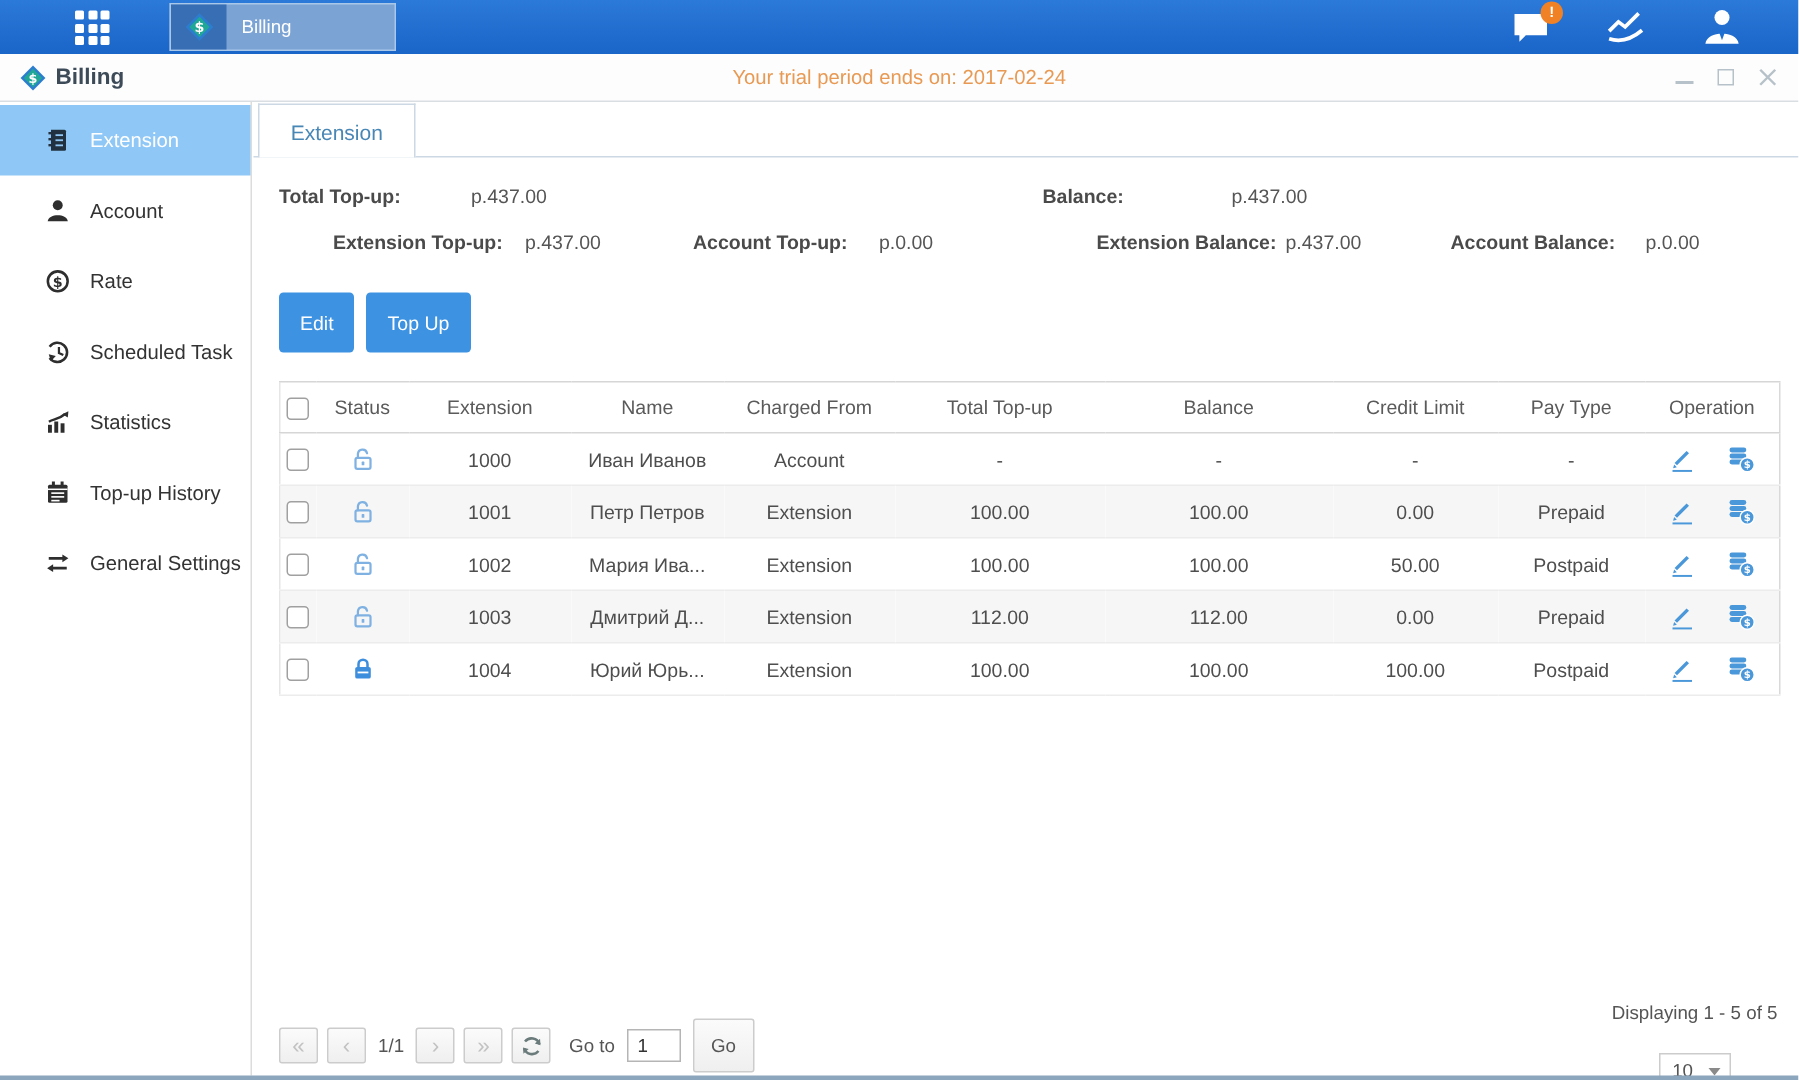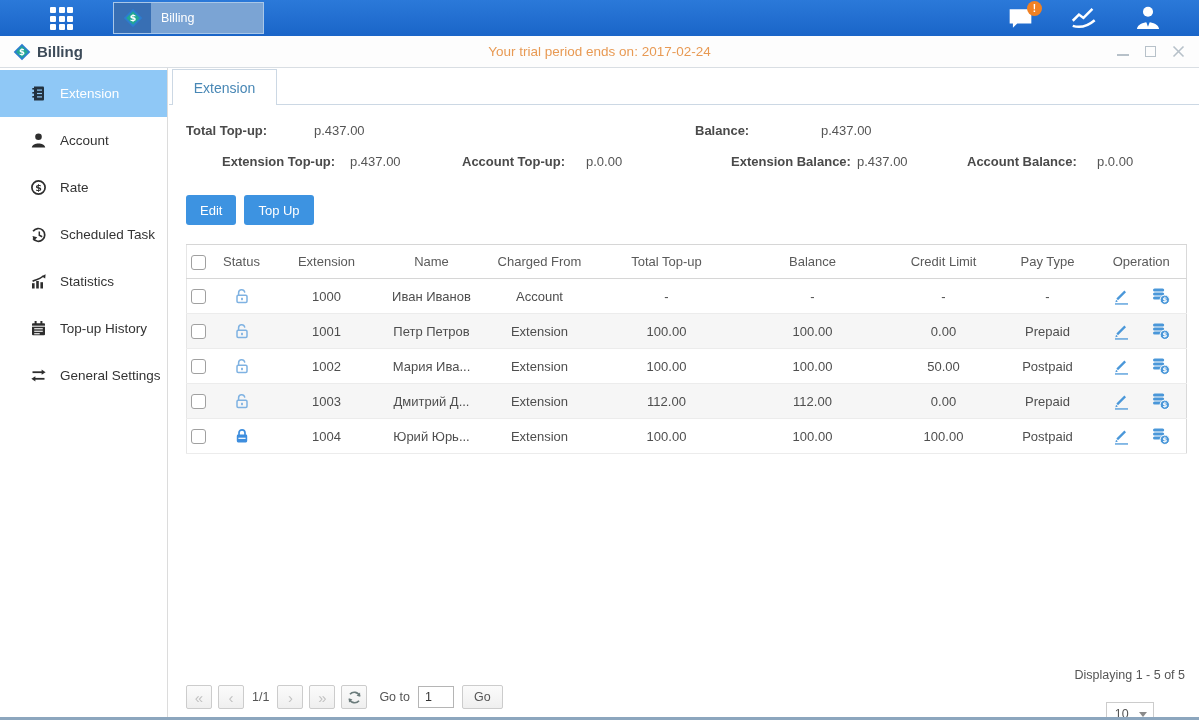--- a/index.html
+++ b/index.html
@@ -47,38 +47,38 @@
   .main{position:absolute;left:169px;top:68px;right:0;bottom:3px;background:#fff;}
   .tabstrip{position:relative;height:37px;border-bottom:1px solid #ccd8e4;}
   .tab{position:absolute;left:3px;top:1px;width:105px;height:36px;background:#fff;border:1px solid #ccd8e4;border-bottom:none;display:flex;align-items:center;justify-content:center;font-size:14px;color:var(--tab-text);z-index:2;cursor:pointer;}
 
   .summary{position:relative;height:86px;font-size:13px;}
   .summary .lab{position:absolute;font-weight:bold;color:#4a4a4a;white-space:nowrap;}
   .summary .val{position:absolute;color:#555;white-space:nowrap;}
   .r1{top:18px;} .r2{top:49px;padding-left:36px;}
 
   .btn-row{margin:4px 0 0 17px;display:flex;gap:8px;}
-  .blue-btn{height:30px;padding:0 14px;background:var(--accent-blue);color:#fff;border:none;border-radius:3px;font-size:13px;font-family:inherit;cursor:pointer;}
+  .blue-btn{height:40px;padding:0 14px;background:var(--accent-blue);color:#fff;border:none;border-radius:3px;font-size:13px;font-family:inherit;cursor:pointer;}
 
   table.grid{margin:19px 14px 0 17px;width:1000px;border-collapse:collapse;border-left:1px solid #e6e6e6;border-right:1px solid #d9d9d9;table-layout:fixed;}
   table.grid th{height:34px;font-weight:normal;font-size:13px;color:#5a5a5a;border-top:1px solid #d6d6d6;border-bottom:1px solid #d6d6d6;text-align:center;cursor:pointer;}
   table.grid td{height:35px;font-size:13px;color:#4e4e4e;text-align:center;border-bottom:1px solid #ececec;overflow:hidden;white-space:nowrap;}
   table.grid tbody tr:nth-child(even){background:#f6f6f6;}
   .checkbox{display:inline-block;width:15px;height:15px;border:1px solid #a0a0a0;border-radius:3px;background:#fff;vertical-align:middle;cursor:pointer;}
   .op-cell span{display:inline-flex;vertical-align:middle;cursor:pointer;}
   .op-cell span + span{margin-left:16px;}
   .lock{display:inline-flex;vertical-align:middle;cursor:pointer;}
 
   
   .pagination{position:absolute;left:17px;right:14px;bottom:6px;height:28px;display:flex;align-items:center;font-size:12.5px;color:#555;}
   .pg-btn{width:26px;height:24px;background:linear-gradient(#fbfbfb,#efefef);border:1px solid #ccc;border-radius:2px;display:flex;align-items:center;justify-content:center;color:#c2c2c2;font-size:15px;margin-right:6px;cursor:pointer;line-height:1;}
   .pg-ind{margin:0 8px 0 2px;color:#555;}
   .goto-label{margin:0 8px 0 6px;}
   .goto-input{width:36px;height:22px;border:1px solid #b5b5b5;padding-left:6px;font-size:12.5px;color:#333;font-family:inherit;}
-  .go-btn{margin-left:8px;height:24px;padding:0 11px;background:linear-gradient(#fbfbfb,#efefef);border:1px solid #ccc;border-radius:2px;font-size:12.5px;color:#555;font-family:inherit;cursor:pointer;}
+  .go-btn{margin-left:8px;height:36px;padding:0 11px;background:linear-gradient(#fbfbfb,#efefef);border:1px solid #ccc;border-radius:2px;font-size:12.5px;color:#555;font-family:inherit;cursor:pointer;}
   .pg-right{margin-left:auto;display:flex;align-items:center;gap:20px;flex-direction:column;}
   .page-size{width:48px;height:24px;border:1px solid #ccc;display:flex;align-items:center;padding:0 6px 0 8px;cursor:pointer;background:#fff;}
   .page-size .tri{margin-left:auto;width:0;height:0;border-left:4px solid transparent;border-right:4px solid transparent;border-top:5px solid #8a8a8a;}
 
   .bottom-strip{position:absolute;left:0;right:0;bottom:0;height:3px;background:#8ca6be;}
 </style>
 </head>
 <body>
 
 <div class="taskbar">

